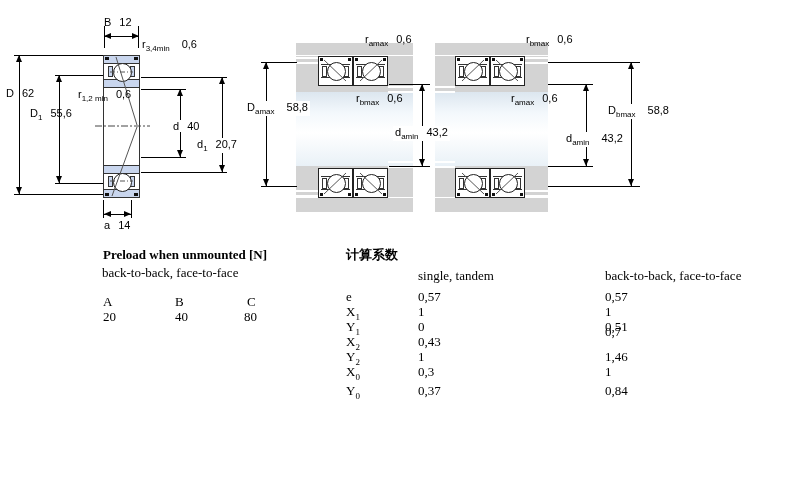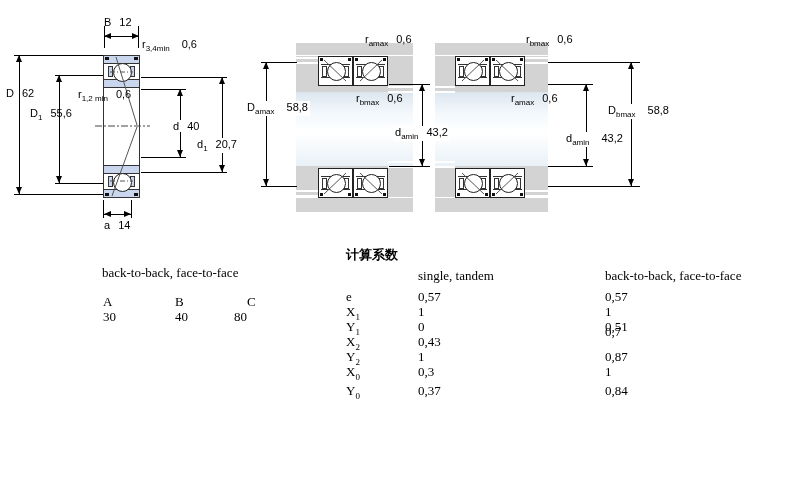--- a/index.html
+++ b/index.html
@@ -260,27 +260,28 @@
     <line x1="324" y1="60" x2="346" y2="81" stroke="#555" stroke-width="1"></line>
     <line x1="382" y1="60" x2="360" y2="81" stroke="#555" stroke-width="1"></line>
     <line x1="324" y1="194" x2="346" y2="173" stroke="#555" stroke-width="1"></line>
     <line x1="382" y1="194" x2="360" y2="173" stroke="#555" stroke-width="1"></line>
     <line x1="484" y1="60" x2="462" y2="81" stroke="#555" stroke-width="1"></line>
     <line x1="496" y1="60" x2="518" y2="81" stroke="#555" stroke-width="1"></line>
     <line x1="484" y1="194" x2="462" y2="173" stroke="#555" stroke-width="1"></line>
     <line x1="496" y1="194" x2="518" y2="173" stroke="#555" stroke-width="1"></line>
   </svg>
 
+  <div class="ser serb" style="left:103px;top:247px">Preload when unmounted [N]</div>
   <div class="ser" style="left:102px;top:265px">back-to-back, face-to-face</div>
   <div class="ser" style="left:103px;top:294px">A</div>
   <div class="ser" style="left:175px;top:294px">B</div>
   <div class="ser" style="left:247px;top:294px">C</div>
-  <div class="ser" style="left:103px;top:309px">30</div>
+  <div class="ser" style="left:103px;top:309px">20</div>
   <div class="ser" style="left:175px;top:309px">40</div>
-  <div class="ser" style="left:234px;top:309px">80</div>
+  <div class="ser" style="left:244px;top:309px">80</div>
 
   <div class="ser serb" style="left:346px;top:247px">计算系数</div>
   <div class="ser" style="left:418px;top:268px">single, tandem</div>
   <div class="ser" style="left:605px;top:268px">back-to-back, face-to-face</div>
 
   <div class="ser" style="left:346px;top:289px"><span>e</span><sub></sub></div>
   <div class="ser" style="left:418px;top:289px">0,57</div>
   <div class="ser" style="left:605px;top:289px">0,57</div>
 
   <div class="ser" style="left:346px;top:304px"><span>X</span><sub>1</sub></div>
@@ -290,21 +291,21 @@
   <div class="ser" style="left:346px;top:319px"><span>Y</span><sub>1</sub></div>
   <div class="ser" style="left:418px;top:319px">0</div>
   <div class="ser" style="left:605px;top:319px">0,51</div>
 
   <div class="ser" style="left:346px;top:334px"><span>X</span><sub>2</sub></div>
   <div class="ser" style="left:418px;top:334px">0,43</div>
   <div class="ser" style="left:605px;top:324px">0,7</div>
 
   <div class="ser" style="left:346px;top:349px"><span>Y</span><sub>2</sub></div>
   <div class="ser" style="left:418px;top:349px">1</div>
-  <div class="ser" style="left:605px;top:349px">0,87</div>
+  <div class="ser" style="left:605px;top:349px">1,46</div>
 
   <div class="ser" style="left:346px;top:364px"><span>X</span><sub>0</sub></div>
   <div class="ser" style="left:418px;top:364px">0,3</div>
   <div class="ser" style="left:605px;top:364px">1</div>
 
   <div class="ser" style="left:346px;top:383px"><span>Y</span><sub>0</sub></div>
   <div class="ser" style="left:418px;top:383px">0,37</div>
   <div class="ser" style="left:605px;top:383px">0,84</div>
 
 </div>

